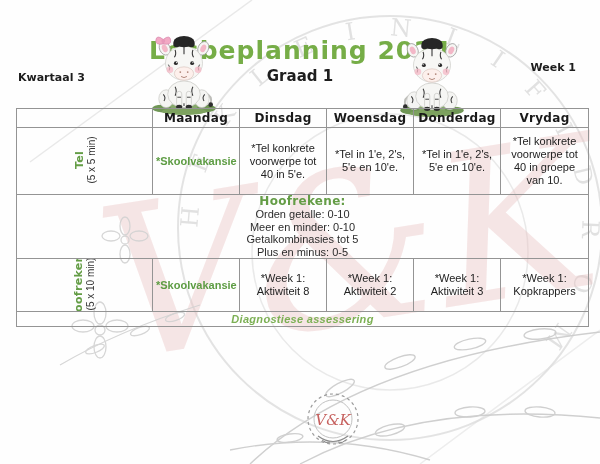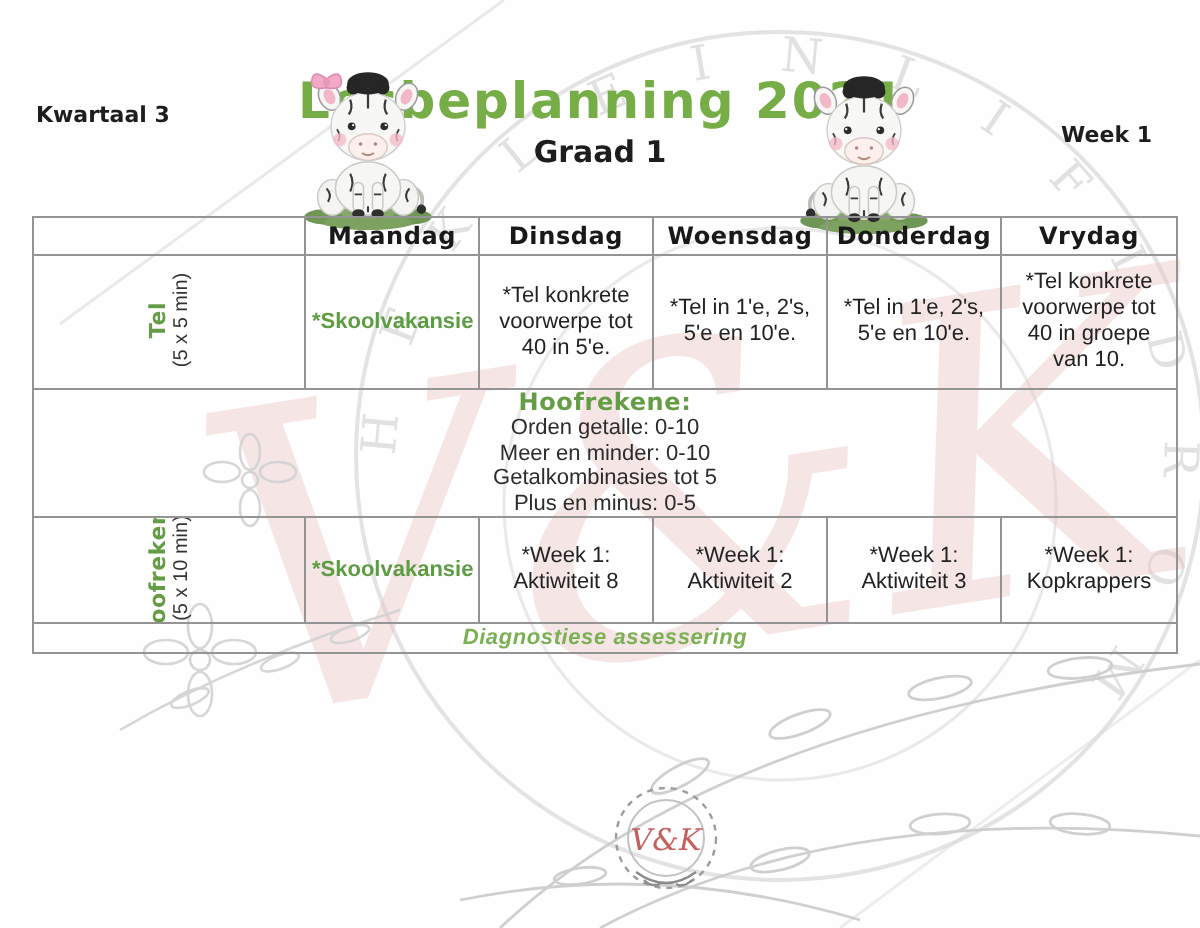--- a/index.html
+++ b/index.html
@@ -1,21 +1,21 @@
 <!DOCTYPE html>
 <html><head>
 <meta charset="utf-8">
 <style>
   html,body{margin:0;padding:0;background:#ffffff;}
   .page{position:relative;width:600px;height:464px;background:#fefefe;overflow:hidden;
         font-family:"Liberation Sans",sans-serif;}
   .wm{position:absolute;left:0;top:0;z-index:0;pointer-events:none;}
   .content{position:absolute;left:0;top:0;width:600px;height:464px;z-index:1;}
   .fun{font-family:"DejaVu Sans",sans-serif;font-weight:bold;}
-  .kwartaal{position:absolute;left:18px;top:51px;font-size:11px;color:#1d1d1d;}
+  .kwartaal{position:absolute;left:18px;top:71px;font-size:11px;color:#1d1d1d;}
   .week{position:absolute;right:24px;top:61px;font-size:11px;color:#1d1d1d;}
   .title{position:absolute;left:0;top:36px;width:100%;text-align:center;font-size:25px;
          letter-spacing:1px;color:#76ad47;}
   .graad{position:absolute;left:0;top:67px;width:100%;text-align:center;font-size:15px;color:#1d1d1d;}
   .zebra{position:absolute;width:76px;height:80px;}
   .zebra-left{left:146px;top:35px;}
   .zebra-right{left:394px;top:37px;transform:scaleX(-1);}
   .tablewrap{position:absolute;left:16px;top:108px;width:572px;}
   table{border-collapse:collapse;table-layout:fixed;width:572px;}
   td{border:1px solid #949494;text-align:center;vertical-align:middle;padding:0;overflow:hidden;}

